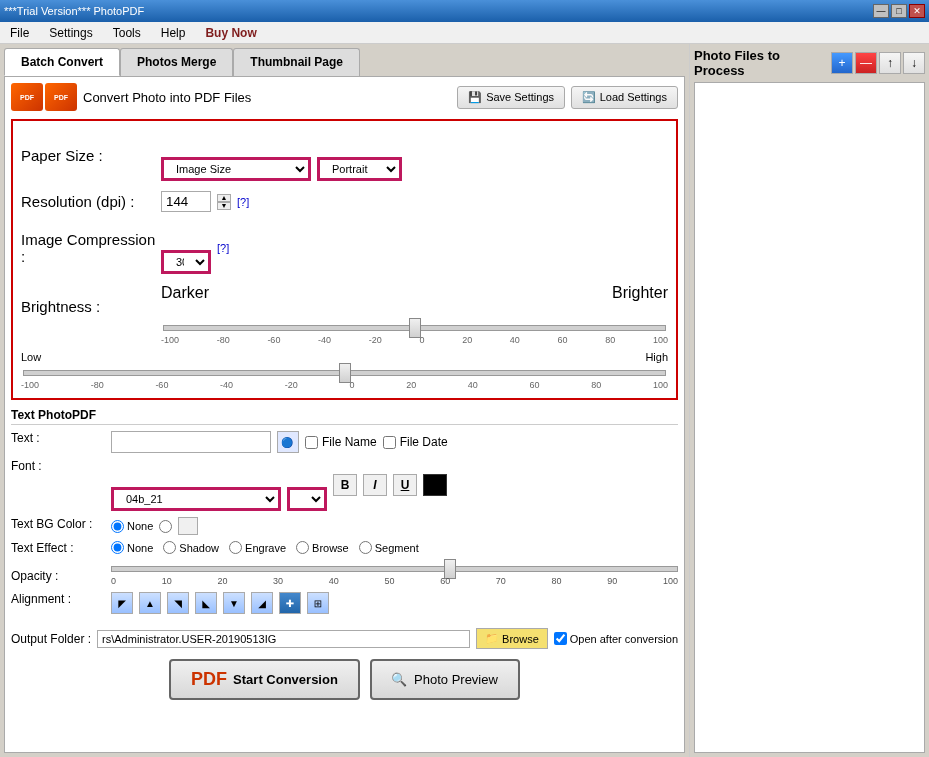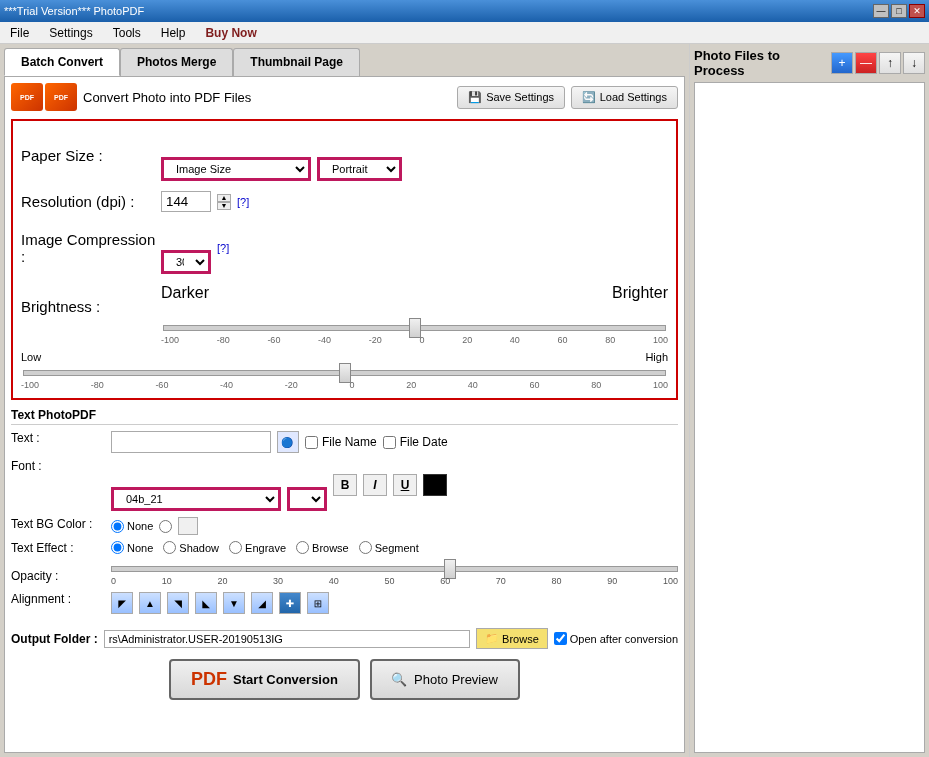--- a/index.html
+++ b/index.html
@@ -71,21 +71,21 @@
     .radio-group { display: flex; align-items: center; gap: 10px; }
     .radio-item { display: flex; align-items: center; gap: 3px; font-size: 11px; }
     .bg-color-box { width: 20px; height: 18px; background: #f0f0f0; border: 1px solid #aaa; cursor: pointer; }
     
     
     .align-btn { width: 22px; height: 22px; border: 1px solid #aaa; background: linear-gradient(to bottom, #cce0ff, #99c0ff); cursor: pointer; display: flex; align-items: center; justify-content: center; font-size: 10px; }
     .align-btn.active { background: linear-gradient(to bottom, #4488cc, #2266aa); color: white; }
     
     
     .output-row { display: flex; align-items: center; margin-top: 4px; margin-bottom: 6px; gap: 6px; }
-    .output-label { font-size: 12px; white-space: nowrap; font-weight: bold; }
+    .output-label { font-size: 12px; white-space: nowrap; }
     .output-path { border: 1px solid #aaa; padding: 2px 4px; font-size: 11px; flex: 1; overflow: hidden; white-space: nowrap; background: white; }
     .browse-btn { padding: 3px 8px; border: 1px solid #aaa; background: #f5e070; cursor: pointer; font-size: 11px; display: flex; align-items: center; gap: 3px; }
     .open-check { display: flex; align-items: center; gap: 3px; font-size: 11px; white-space: nowrap; }
     
     
     .action-buttons { display: flex; justify-content: center; gap: 10px; margin-top: 4px; }
     .start-btn { padding: 8px 20px; border: 2px solid #666; background: linear-gradient(to bottom, #f0f0f0, #d8d8d8); cursor: pointer; font-size: 13px; font-weight: bold; border-radius: 4px; display: flex; align-items: center; gap: 6px; }
     .preview-btn { padding: 8px 20px; border: 2px solid #666; background: linear-gradient(to bottom, #f0f0f0, #d8d8d8); cursor: pointer; font-size: 13px; border-radius: 4px; display: flex; align-items: center; gap: 6px; }
     .pdf-big-icon { font-size: 18px; color: #cc3300; font-weight: bold; }
     

